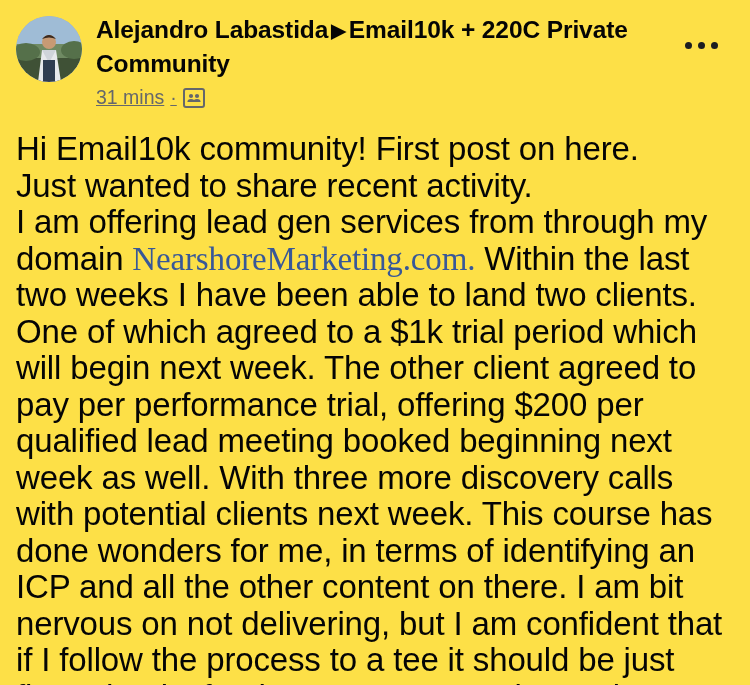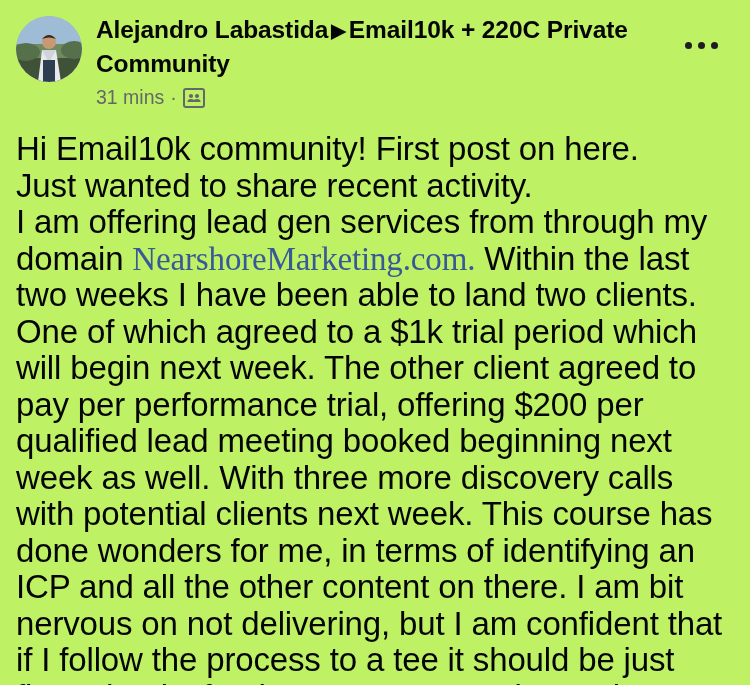--- a/index.html
+++ b/index.html
@@ -14,21 +14,21 @@
     color: #1c1e21;
     overflow: hidden;
   }
 
   .post {
     width: 750px;
     height: 685px;
     box-sizing: border-box;
     padding: 14px 27px 0 16px;
     position: relative;
-    background: #bef264;
+    background: #fde047;
   }
 
   
   .post-header {
     display: flex;
     align-items: flex-start;
     position: relative;
     min-height: 86px;
   }
 
@@ -76,20 +76,21 @@
     cursor: pointer;
   }
 
   .meta-line {
     margin-top: 5px;
     display: flex;
     align-items: center;
     font-size: 19.5px;
     line-height: 24px;
     color: #65676b;
+    text-decoration: underline;
   }
   .meta-time { cursor: pointer; }
   .meta-dot { margin: 0 6px; color: #65676b; }
   .privacy-icon {
     display: inline-flex;
     align-items: center;
     justify-content: center;
     width: 22px;
     height: 20px;
     border: 2px solid #65676b;

